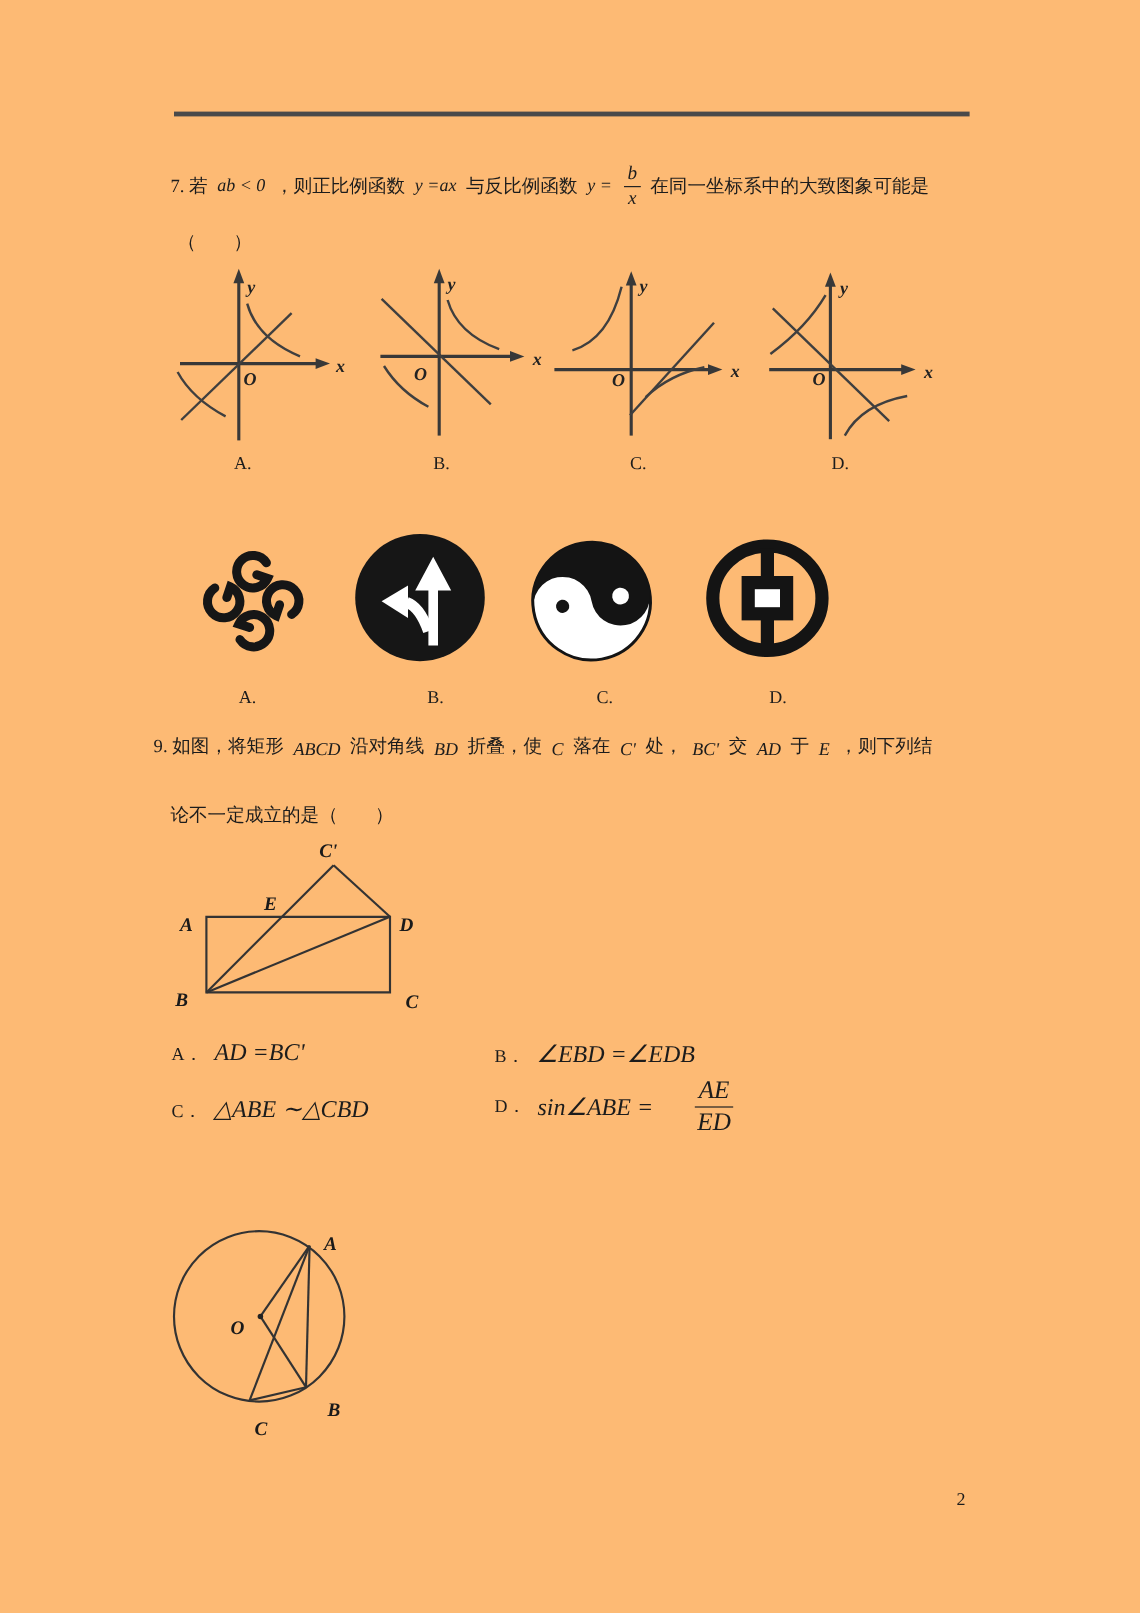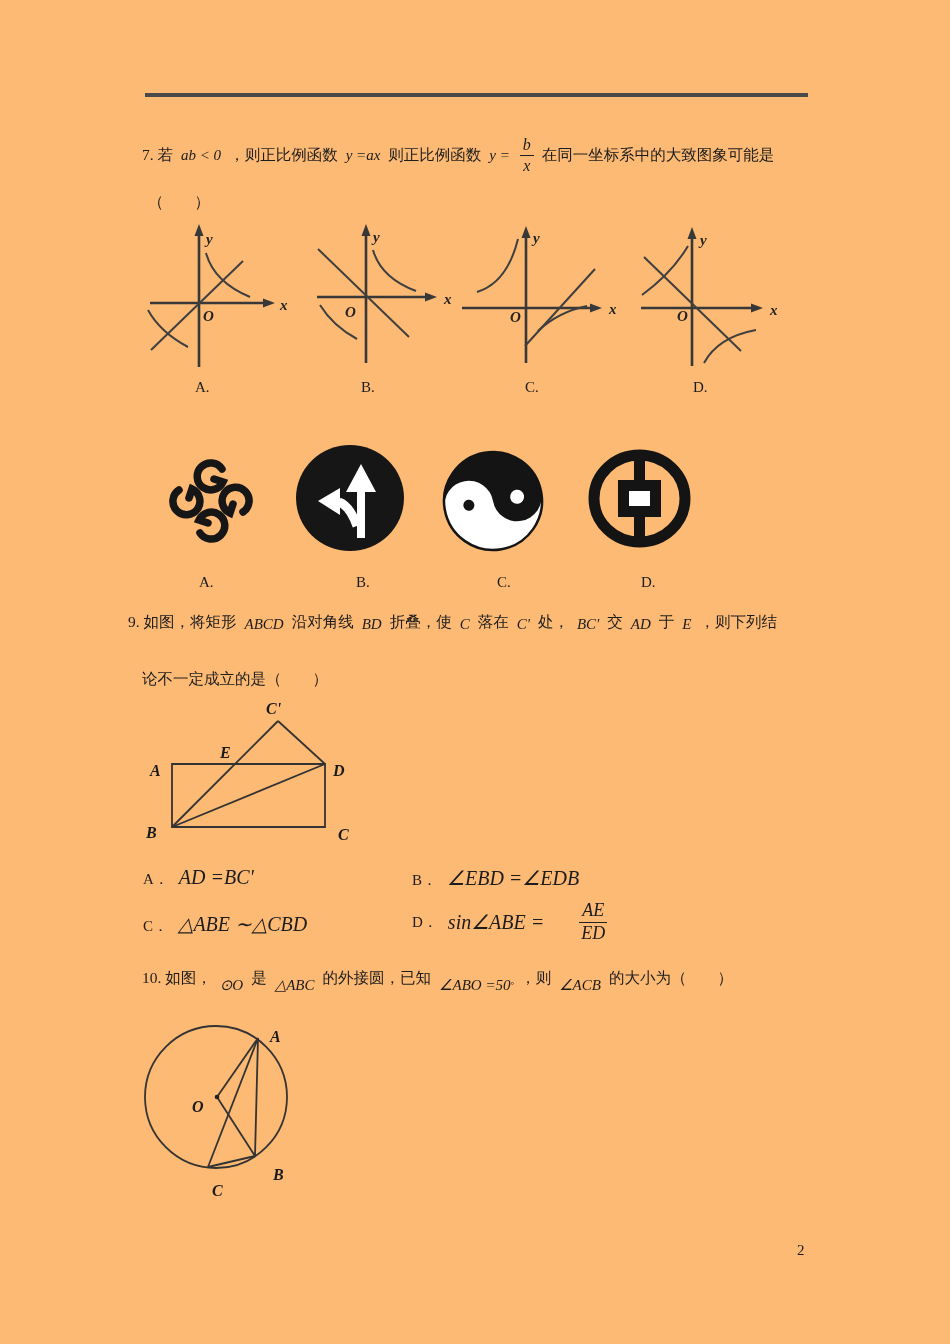--- a/index.html
+++ b/index.html
@@ -22,37 +22,37 @@
   .ax polygon{fill:#383838;}
   .cv line,.cv path{stroke:#3f3f3f;stroke-width:2;fill:none;}
   .al{font-family:"Liberation Serif",serif;font-style:italic;font-weight:700;font-size:15px;fill:#222;}
   .fig line,.fig path,.fig circle{stroke:#333;stroke-width:1.8;fill:none;}
   .pl{font-family:"Liberation Serif",serif;font-style:italic;font-weight:600;font-size:16px;fill:#1a1a1a;}
   .swg use{stroke:#161616;stroke-width:7.5;fill:none;stroke-linecap:round;}
   .opt{position:absolute;display:flex;align-items:baseline;white-space:nowrap;}
   .optc{position:absolute;display:flex;align-items:center;white-space:nowrap;}
   .olab{font-size:15px;margin-right:10px;}
   .om{font-style:italic;font-size:20px;}
-  .f2{font-size:18px;margin-left:33px;}
+  .f2{font-size:21px;margin-left:33px;}
   sup.deg{font-size:9px;vertical-align:super;}
   .pageno{position:absolute;font-size:15px;}
 </style>
 </head>
 <body>
 
 <div class="page">
 
   <div class="rule" style="left:145px;top:93px;width:663px;height:3.5px"></div>
 
   <div class="abs flexline" style="left:142px;top:124px;height:62px">
     <span class="cn">7. 若</span>
     <span class="m">ab &lt; 0</span>
     <span class="cn">，则正比例函数</span>
     <span class="m">y =ax</span>
-    <span class="cn">则正比例函数</span>
+    <span class="cn">与反比例函数</span>
     <span class="m" style="margin-right:2px">y =</span>
     <span class="frac">
         <span class="num">b</span>
         <span class="den">x</span>
       </span>
     <span class="cn">在同一坐标系中的大致图象可能是</span>
   </div>
   <div class="abs cn" style="left:148px;top:192px">（　　）</div>
 
   <svg style="left:130px;top:220px;width:170px;height:160px" viewBox="0 0 170 160">
@@ -203,32 +203,20 @@
   </div>
   <div class="optc" style="left:412px;top:894px;height:56px">
     <span class="olab">D．</span>
     <span class="om" style="margin-right:2px">sin∠ABE =</span>
     <span class="frac f2">
         <span class="num">AE</span>
         <span class="den">ED</span>
       </span>
   </div>
 
-  <div class="abs flexline" style="left:142px;top:956px;height:44px">
-    <span class="cn">10. 如图，</span>
-    <span class="m dn">⊙O</span>
-    <span class="cn">是</span>
-    <span class="m dn">△ABC</span>
-    <span class="cn">的外接圆，已知</span>
-    <span class="m dn" style="margin-right:0">∠ABO =50</span>
-    <sup class="deg dn">°</sup>
-    <span class="cn" style="margin-left:6px">，则</span>
-    <span class="m dn">∠ACB</span>
-    <span class="cn">的大小为（　　）</span>
-  </div>
 
   <svg style="left:130px;top:1012px;width:190px;height:190px" viewBox="0 0 190 190">
     <g class="fig">
       <circle cx="86" cy="85" r="71"></circle>
       <line x1="87" y1="85" x2="128" y2="26"></line>
       <line x1="87" y1="85" x2="125" y2="144"></line>
       <line x1="128" y1="26" x2="125" y2="144"></line>
       <line x1="128" y1="26" x2="78" y2="155"></line>
       <line x1="78" y1="155" x2="125" y2="144"></line>
     </g>

